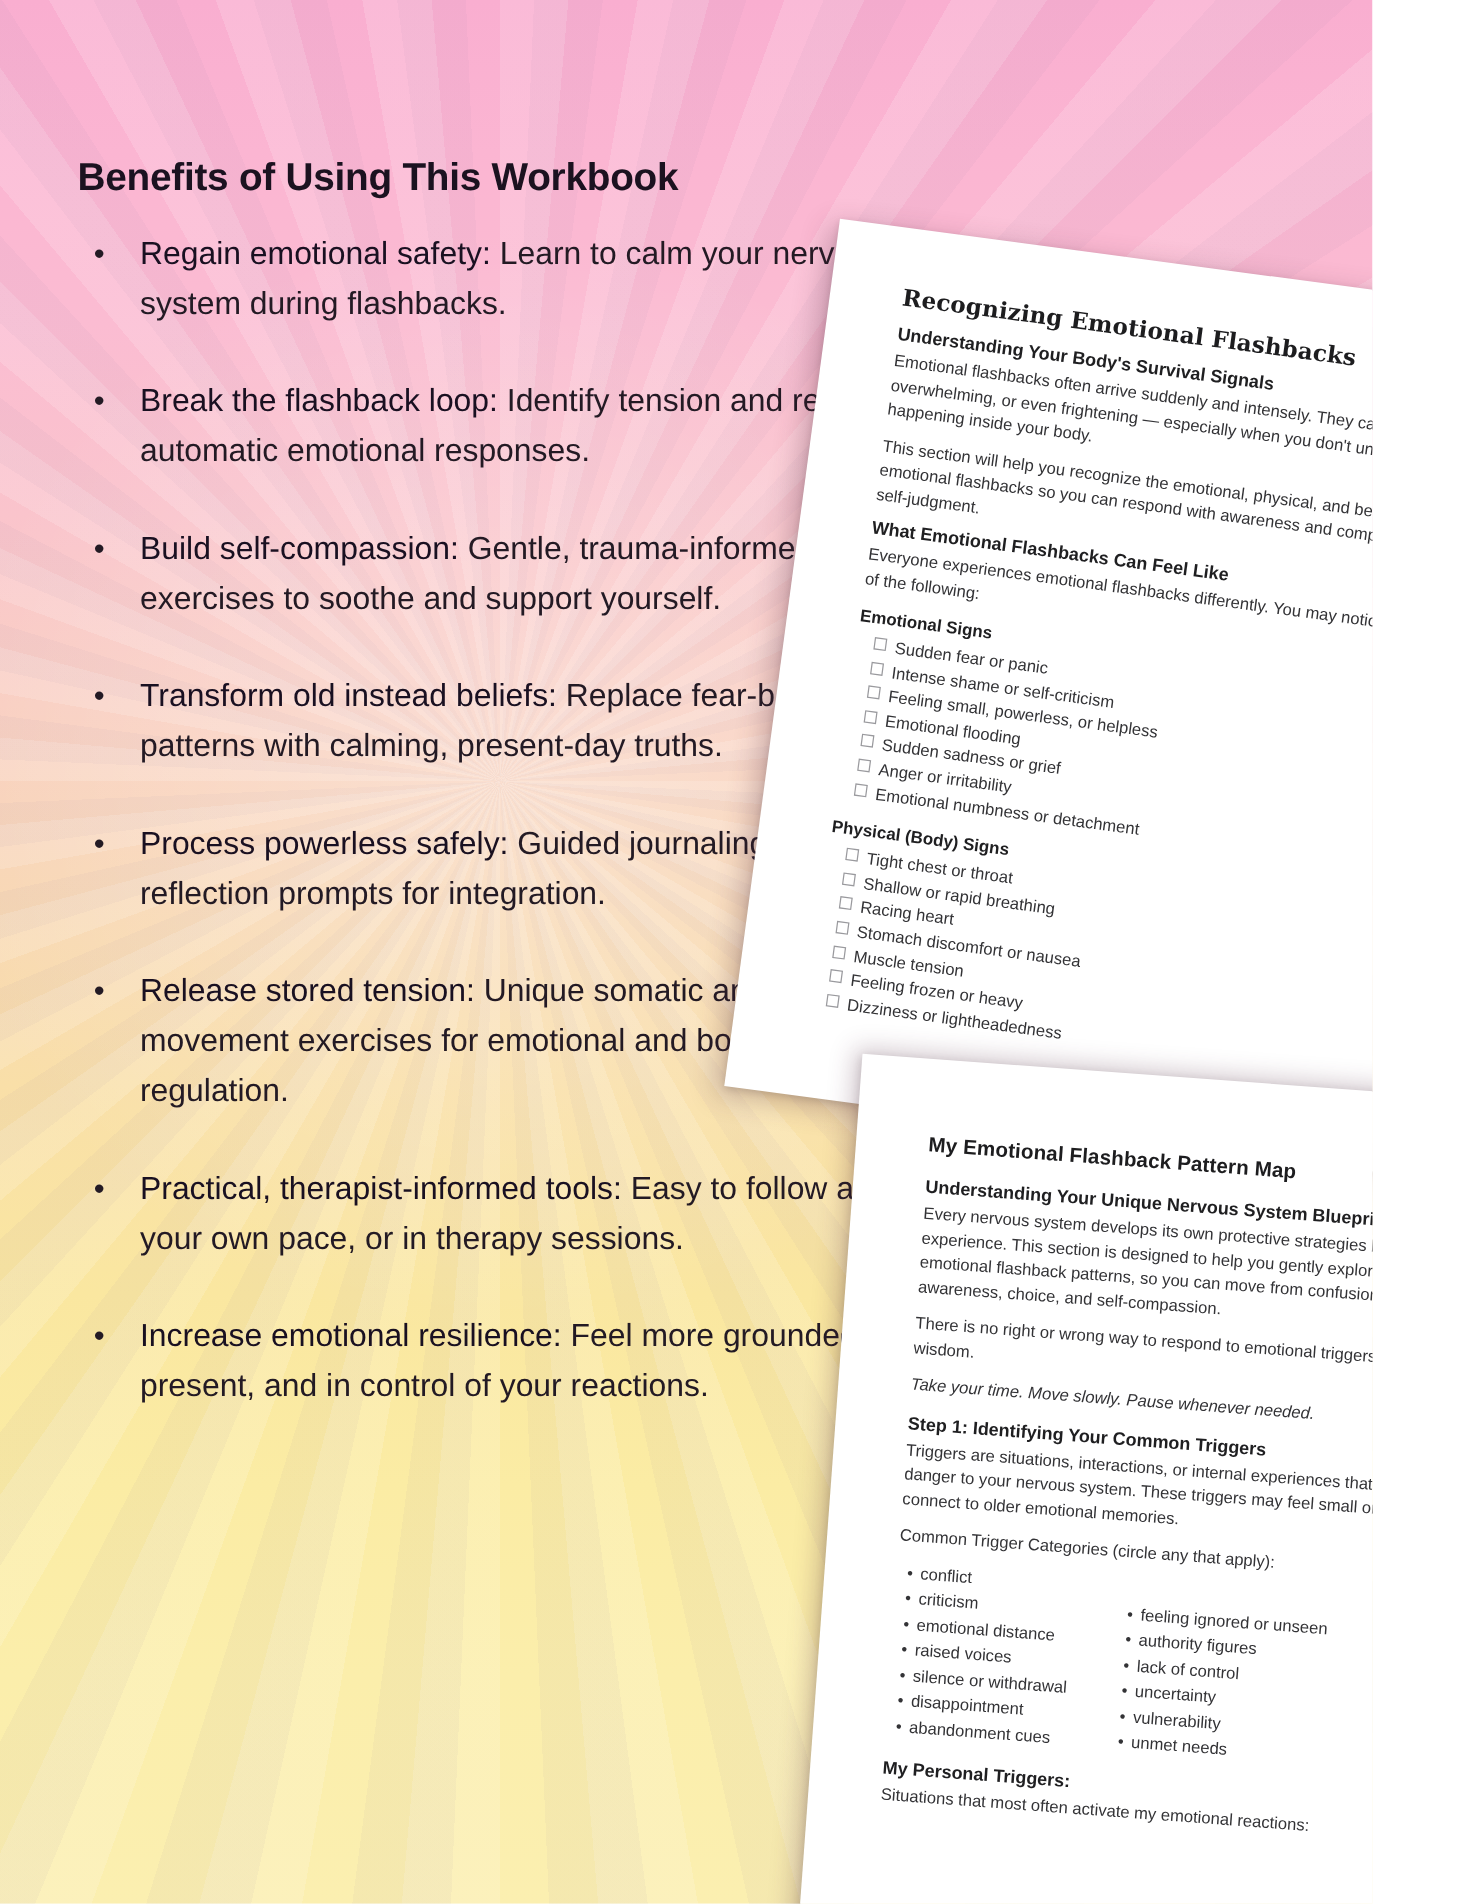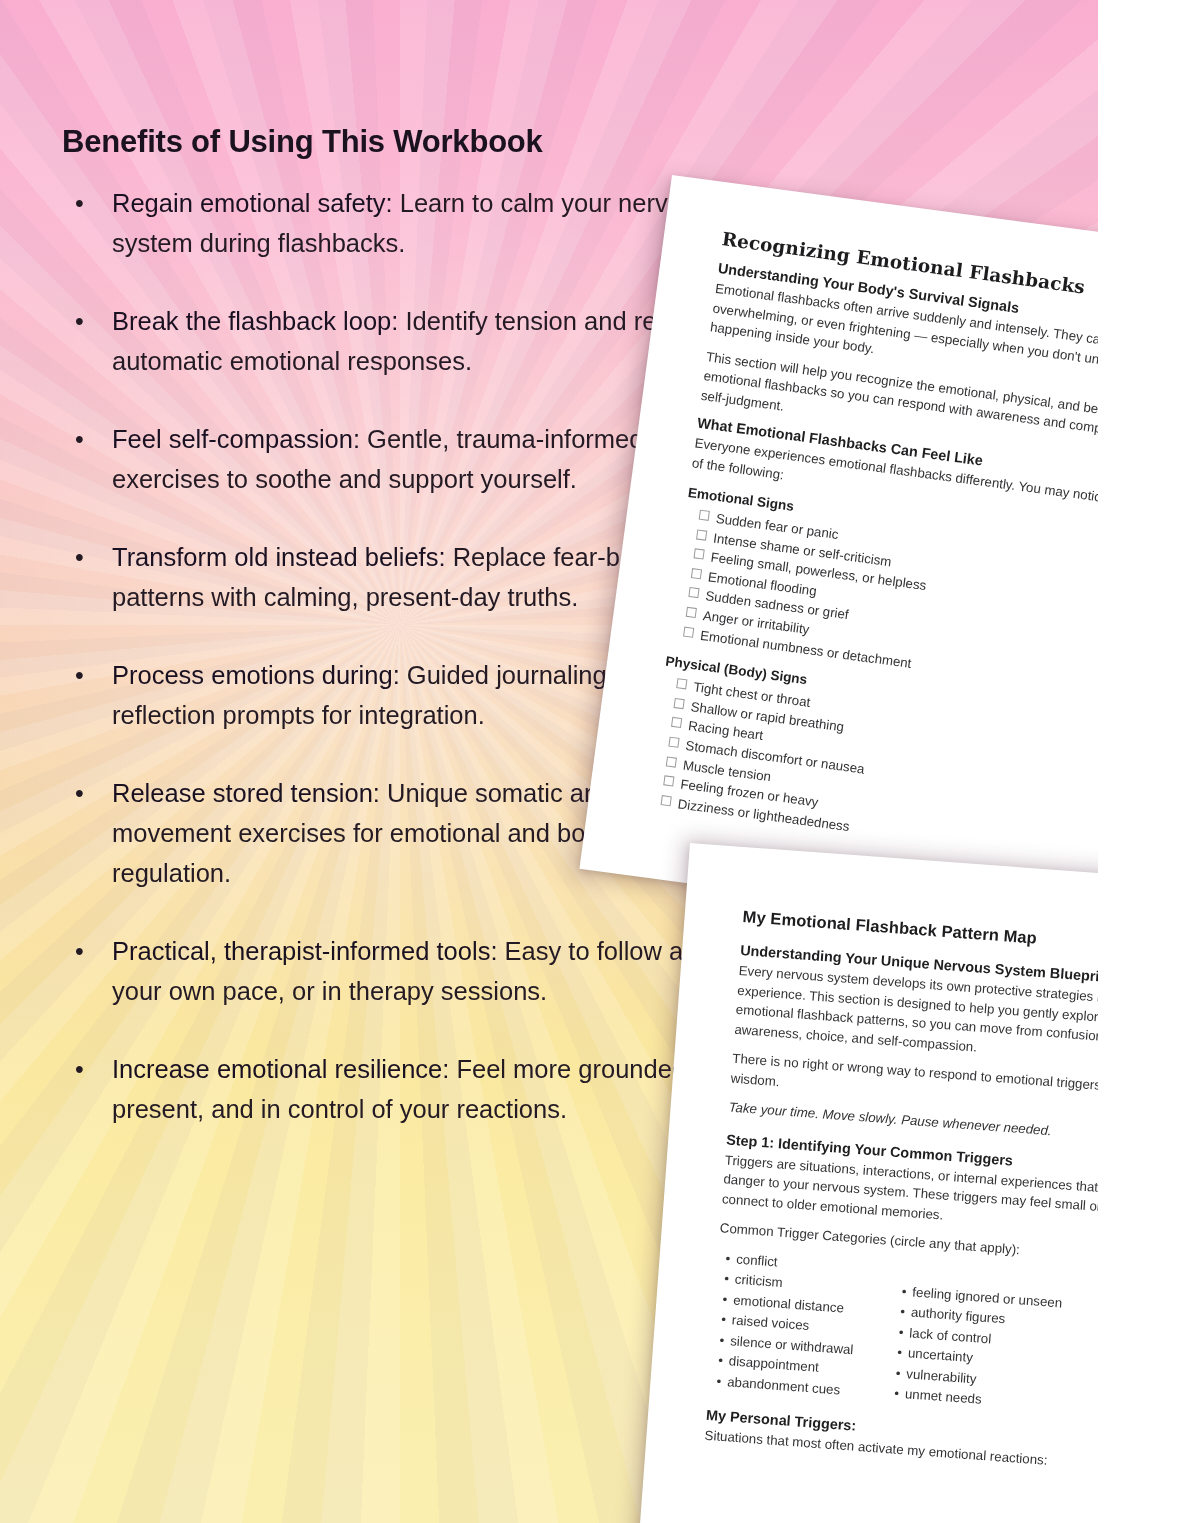--- a/index.html
+++ b/index.html
@@ -249,23 +249,23 @@
   <div class="bg-base"></div>
   <div class="bg-rays"></div>
   <div class="bg-rays2"></div>
   <div class="bg-glow"></div>
 
   <div class="content">
     <h1 class="page-title">Benefits of Using This Workbook</h1>
     <ul class="benefits-list" id="benefits-list">
         <li class="benefit-item"><span class="bullet">•</span><span class="lead">Regain emotional safety:</span><span> Learn to calm your nervous system during flashbacks.</span></li>
         <li class="benefit-item"><span class="bullet">•</span><span class="lead">Break the flashback loop:</span><span> Identify tension and rewire automatic emotional responses.</span></li>
-        <li class="benefit-item"><span class="bullet">•</span><span class="lead">Feel self-compassion:</span><span> Gentle, trauma-informed exercises to soothe and support yourself.</span></li>
+        <li class="benefit-item"><span class="bullet">•</span><span class="lead">Build self-compassion:</span><span> Gentle, trauma-informed exercises to soothe and support yourself.</span></li>
         <li class="benefit-item"><span class="bullet">•</span><span class="lead">Transform old instead beliefs:</span><span> Replace fear-based patterns with calming, present-day truths.</span></li>
-        <li class="benefit-item"><span class="bullet">•</span><span class="lead">Process emotions during:</span><span> Guided journaling and reflection prompts for integration.</span></li>
+        <li class="benefit-item"><span class="bullet">•</span><span class="lead">Process powerless safely:</span><span> Guided journaling and reflection prompts for integration.</span></li>
         <li class="benefit-item"><span class="bullet">•</span><span class="lead">Release stored tension:</span><span> Unique somatic and movement exercises for emotional and bodily regulation.</span></li>
         <li class="benefit-item"><span class="bullet">•</span><span class="lead">Practical, therapist-informed tools:</span><span> Easy to follow at your own pace, or in therapy sessions.</span></li>
         <li class="benefit-item"><span class="bullet">•</span><span class="lead">Increase emotional resilience:</span><span> Feel more grounded, present, and in control of your reactions.</span></li>
       </ul>
   </div>
 
   <div class="sheet" id="sheet-flashbacks">
     <div class="sheet-inner">
       <div class="doc-title">Recognizing Emotional Flashbacks</div>
 

